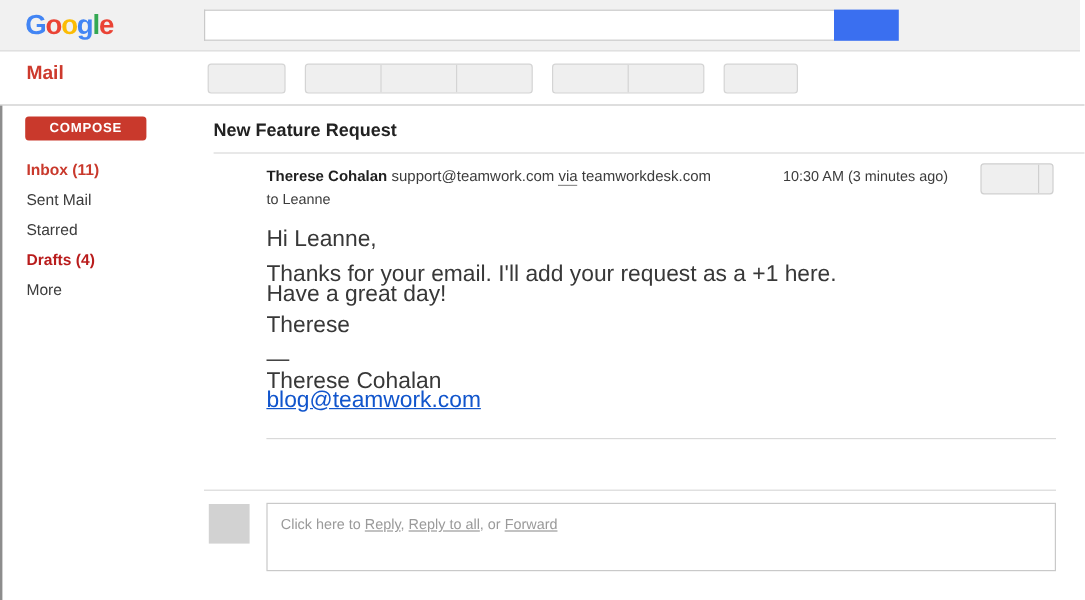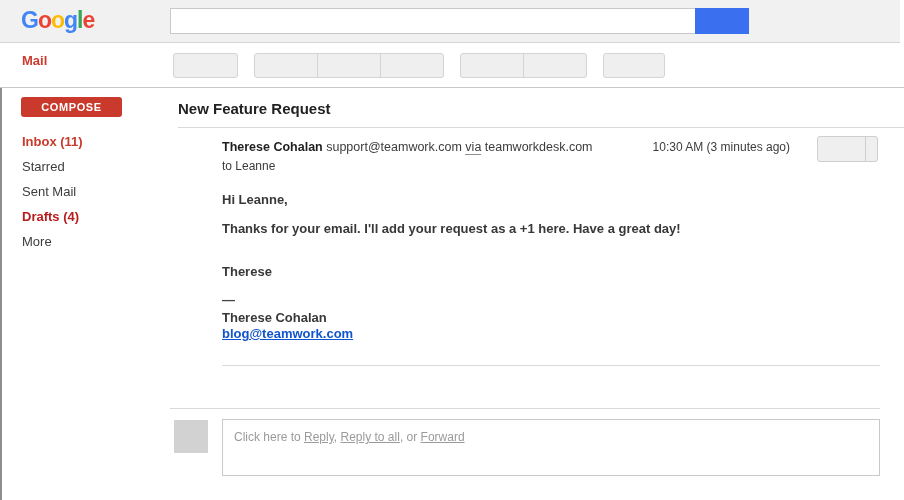--- a/index.html
+++ b/index.html
@@ -32,21 +32,21 @@
     position: absolute; left: 695px; top: 8px; width: 54px; height: 26px;
     border: none; border-radius: 0; cursor: pointer;
   }
   
   .toolbar {
     position: absolute; left: 0; top: 43px; width: 904px; height: 45px;
     background: #fff; border-bottom: 1px solid #c8c8c8;
   }
   .mail-label {
     position: absolute; left: 22px; top: 10px;
-    font-size: 13px; font-weight: bold;
+    font-size: 16px; font-weight: bold;
   }
   .ph-group {
     position: absolute; top: 10px; height: 25px;
     display: flex; background: #efefef;
     border: 1px solid #d4d4d4; border-radius: 3px; overflow: hidden;
   }
   .ph-btn { flex: 1; background: transparent; border: none; cursor: pointer; }
   .ph-btn + .ph-btn { border-left: 1px solid #d4d4d4; }
   .g1 { left: 173px; width: 65px; }
   .g2 { left: 254px; width: 190px; }
@@ -94,21 +94,21 @@
     position: absolute; right: 114px; top: 140px;
     font-size: 12px; color: #3c3c3c;
   }
   .reply-split {
     position: absolute; left: 817px; top: 136px; height: 26px; width: 61px;
     display: flex; background: #efefef;
     border: 1px solid #cfcfcf; border-radius: 3px; overflow: hidden;
   }
   .reply-split .seg-wide { width: 47px; background: transparent; border: none; cursor: pointer; }
   .reply-split .seg-narrow { flex: 1; background: transparent; border: none; border-left: 1px solid #cfcfcf; cursor: pointer; }
-  .body-line { position: absolute; left: 222px; font-size: 13px; color: #383838; line-height: 16.5px; font-weight: bold; }
+  .body-line { position: absolute; left: 222px; font-size: 19px; color: #383838; line-height: 16.5px; }
   .b-greeting { top: 192px; }
   .b-para { top: 221px; width: 480px; }
   .b-signoff { top: 264px; }
   .b-dash { top: 292px; color: #444; }
   .b-signame { top: 310px; }
   .b-siglink { top: 326px; }
   .sig-link { text-decoration: underline; cursor: pointer; }
   
   .avatar {
     position: absolute; left: 174px; top: 420px; width: 34px; height: 33px;
@@ -152,22 +152,22 @@
     <div class="ph-group g4">
       <button class="ph-btn"></button>
     </div>
   </div>
 
   <div class="edge-line"></div>
 
   <button class="compose-btn" style="background: rgb(201, 57, 44);">COMPOSE</button>
   <nav class="nav">
     <div class="nav-item red" style="color: rgb(201, 57, 44);">Inbox (11)</div>
+    <div class="nav-item">Sent Mail</div>
     <div class="nav-item">Starred</div>
-    <div class="nav-item">Sent Mail</div>
     <div class="nav-item bold">Drafts (4)</div>
     <div class="nav-item">More</div>
   </nav>
 
   <h1 class="subject">New Feature Request</h1>
   <div class="divider div-subject"></div>
 
   <div class="sender-line"><span class="sender-name">Therese Cohalan</span> <span>support@teamwork.com</span> <span class="via">via</span> <span>teamworkdesk.com</span></div>
   <div class="to-line">to Leanne</div>
   <div class="timestamp">10:30 AM (3 minutes ago)</div>

